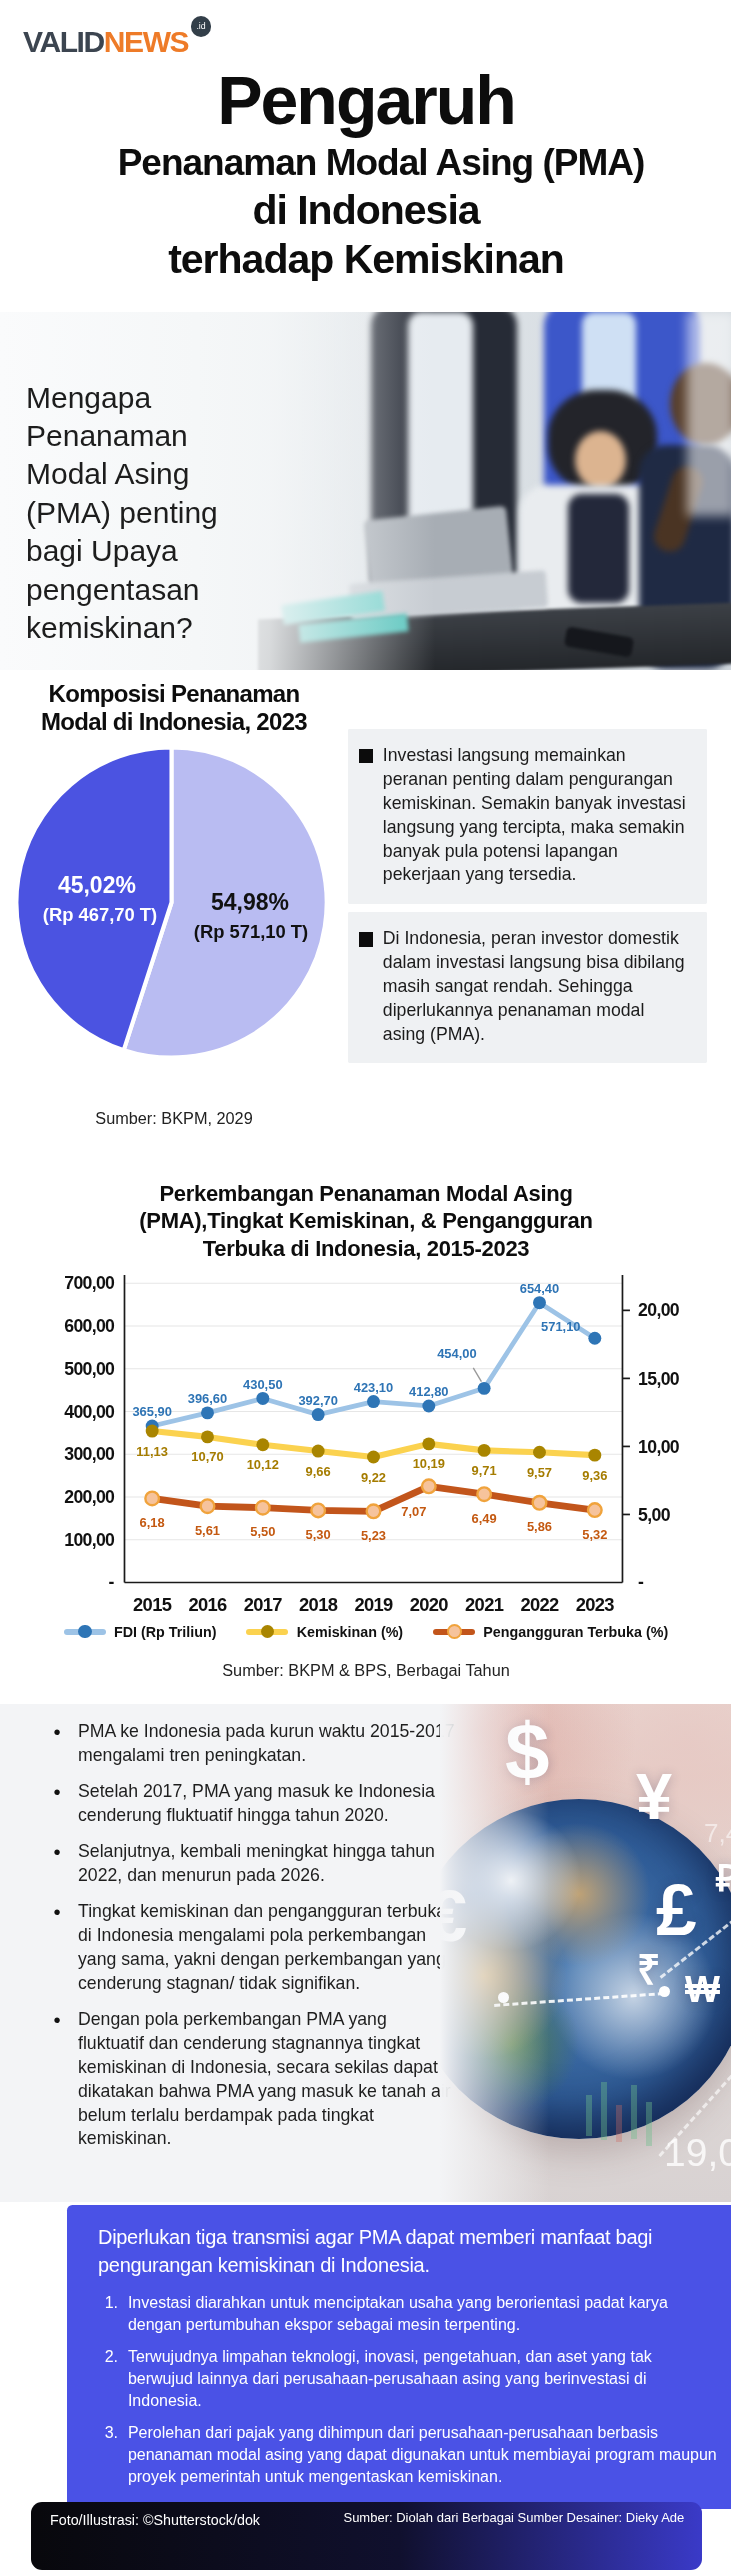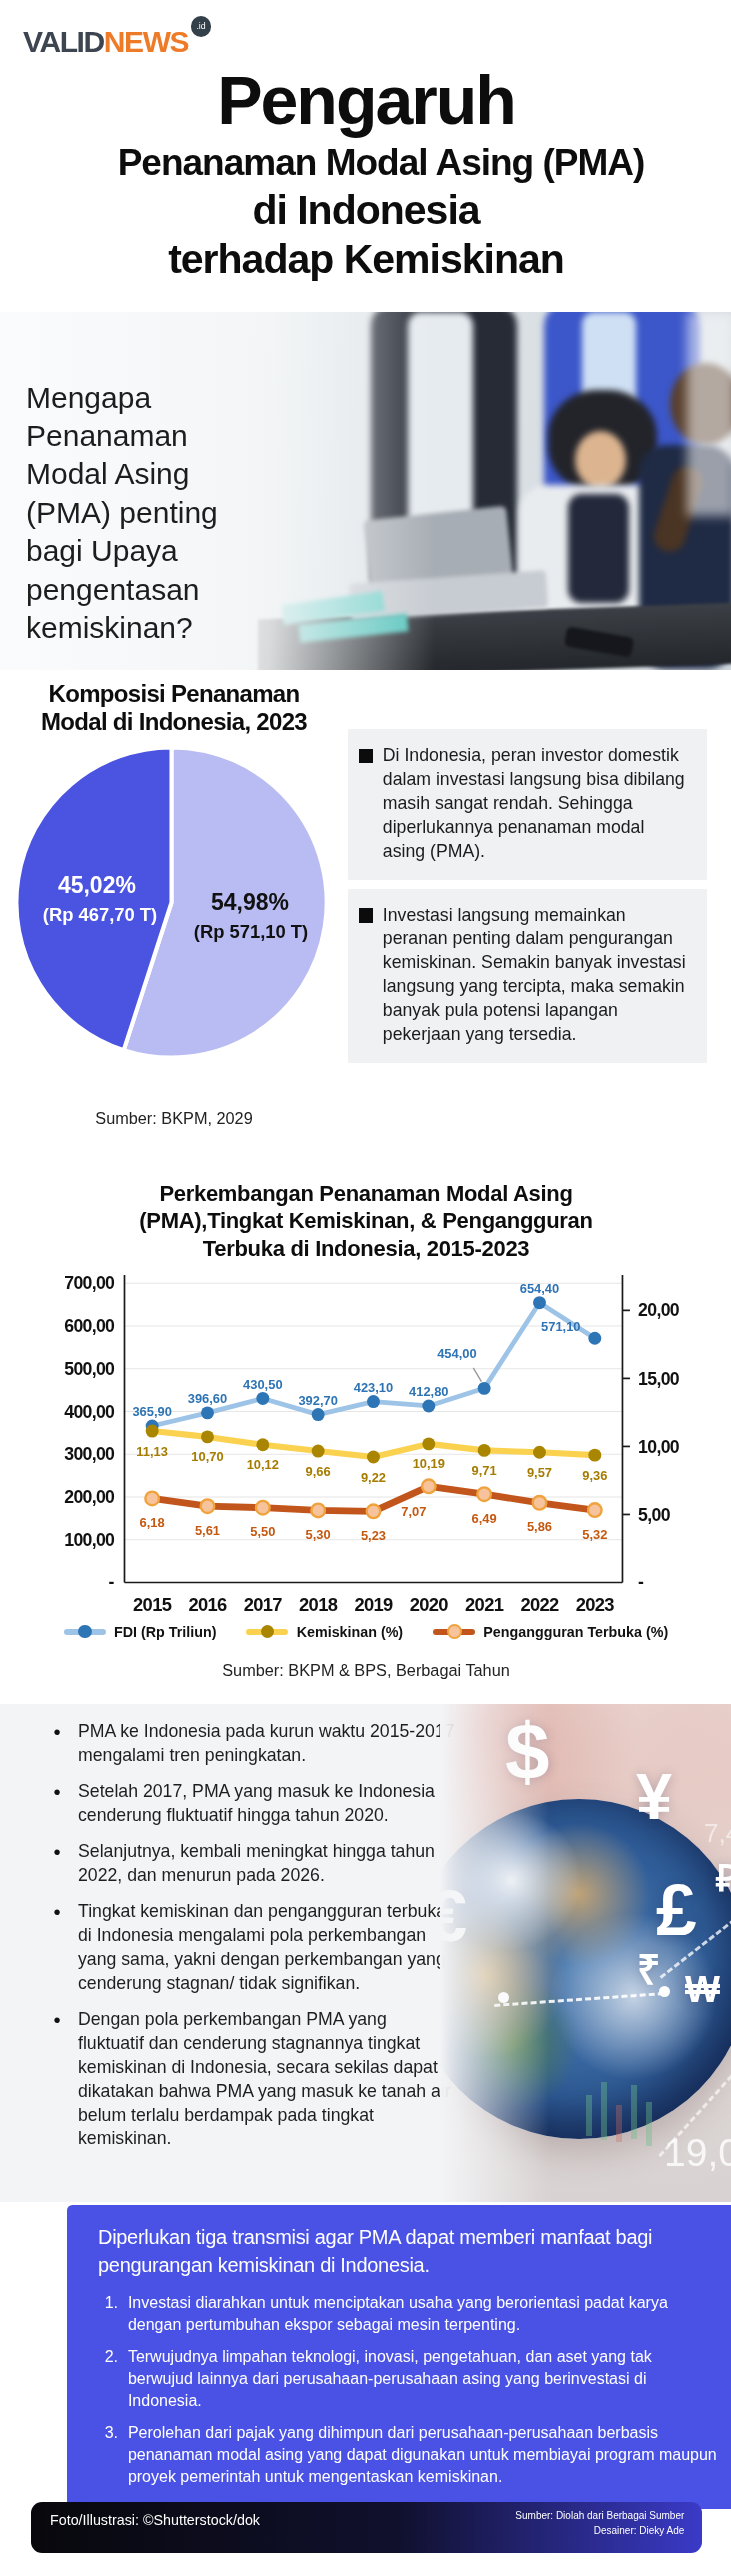--- a/index.html
+++ b/index.html
@@ -107,25 +107,25 @@
   .c3 { left:176px; top:401px; height:37px; background:rgba(205,110,100,.35); }
   .c4 { left:191px; top:381px; height:54px; } .c5 { left:206px; top:398px; height:44px; }
 
   
   .bottom { top:2202px; height:374px; background:#fff; }
   .blue-box { position:absolute; left:31px; top:3.4px; width:671px; min-height:278px; box-sizing:border-box;
     background:#4a52e6; border-radius:5.4px; padding:17.7px 20.4px 11px 31px; color:#fff;margin-left:36px; }
   .bb-head { font-size:20px; line-height:1.42; letter-spacing:-0.3px; font-weight:400; max-width:626px; }
   .bb-list { margin:12.2px 0 0 0; padding-left:24.5px; }
   .bb-list li { font-size:16px; line-height:1.4; margin-bottom:8.8px; padding-left:5.4px; }
-  .credit-bar { position:absolute; left:31px; top:300px; width:671px; height:51px; box-sizing:border-box;
+  .credit-bar { position:absolute; left:31px; top:300px; width:671px; height:68px; box-sizing:border-box;
     border-radius:11px; background:linear-gradient(90deg,#08080c 0%,#10102e 55%,#3a3ac8 100%);
     color:#fff; display:flex; justify-content:space-between; align-items:flex-start; padding:8.2px 17.7px 0 19px; }
   .cb-left { font-size:14.3px; margin-top:2px; }
-  .cb-right { display:flex; flex-direction:column; align-items:flex-end; gap:3.4px; font-size:10px; }
+  .cb-right { display:flex; align-items:flex-end; gap:3.4px; font-size:13px; }
 </style>
 </head>
 <body>
 
 <div class="page">
 
   <header class="sec masthead">
     <div class="logo">
       <span class="lv">VALID</span><span class="ln">NEWS</span><span class="logo-badge">.id</span>
     </div>
@@ -180,25 +180,25 @@
         <div class="pie-lab lab-pmdn-pct">45,02%</div>
         <div class="pie-lab lab-pmdn-amt">(Rp 467,70 T)</div>
         <div class="pie-lab lab-pma-pct">54,98%</div>
         <div class="pie-lab lab-pma-amt">(Rp 571,10 T)</div>
       </div>
       <div class="pie-source">Sumber: BKPM, 2029</div>
     </div>
     <div class="right-col">
       <div class="kp-box">
         <span class="kp-sq"></span>
-        <div class="kp-tx">Di Indonesia, peran investor domestik dalam investasi langsung bisa dibilang masih sangat rendah. Sehingga diperlukannya penanaman modal asing (PMA).</div>
+        <div class="kp-tx">Investasi langsung memainkan peranan penting dalam pengurangan kemiskinan. Semakin banyak investasi langsung yang tercipta, maka semakin banyak pula potensi lapangan pekerjaan yang tersedia.</div>
       </div>
       <div class="kp-box">
         <span class="kp-sq"></span>
-        <div class="kp-tx">Investasi langsung memainkan peranan penting dalam pengurangan kemiskinan. Semakin banyak investasi langsung yang tercipta, maka semakin banyak pula potensi lapangan pekerjaan yang tersedia.</div>
+        <div class="kp-tx">Di Indonesia, peran investor domestik dalam investasi langsung bisa dibilang masih sangat rendah. Sehingga diperlukannya penanaman modal asing (PMA).</div>
       </div>
     </div>
   </section>
 
   <section class="sec chart-sec">
     <div class="chart-title">Perkembangan Penanaman Modal Asing
 (PMA),Tingkat Kemiskinan, &amp; Pengangguran
 Terbuka di Indonesia, 2015-2023</div>
     <svg id="lineSvg" width="732" height="354" viewBox="0 0 1076 520">
         <line x1="183" x2="915" y1="405.14285714285717" y2="405.14285714285717" stroke="#e6e6e6" stroke-width="1.5"></line>

